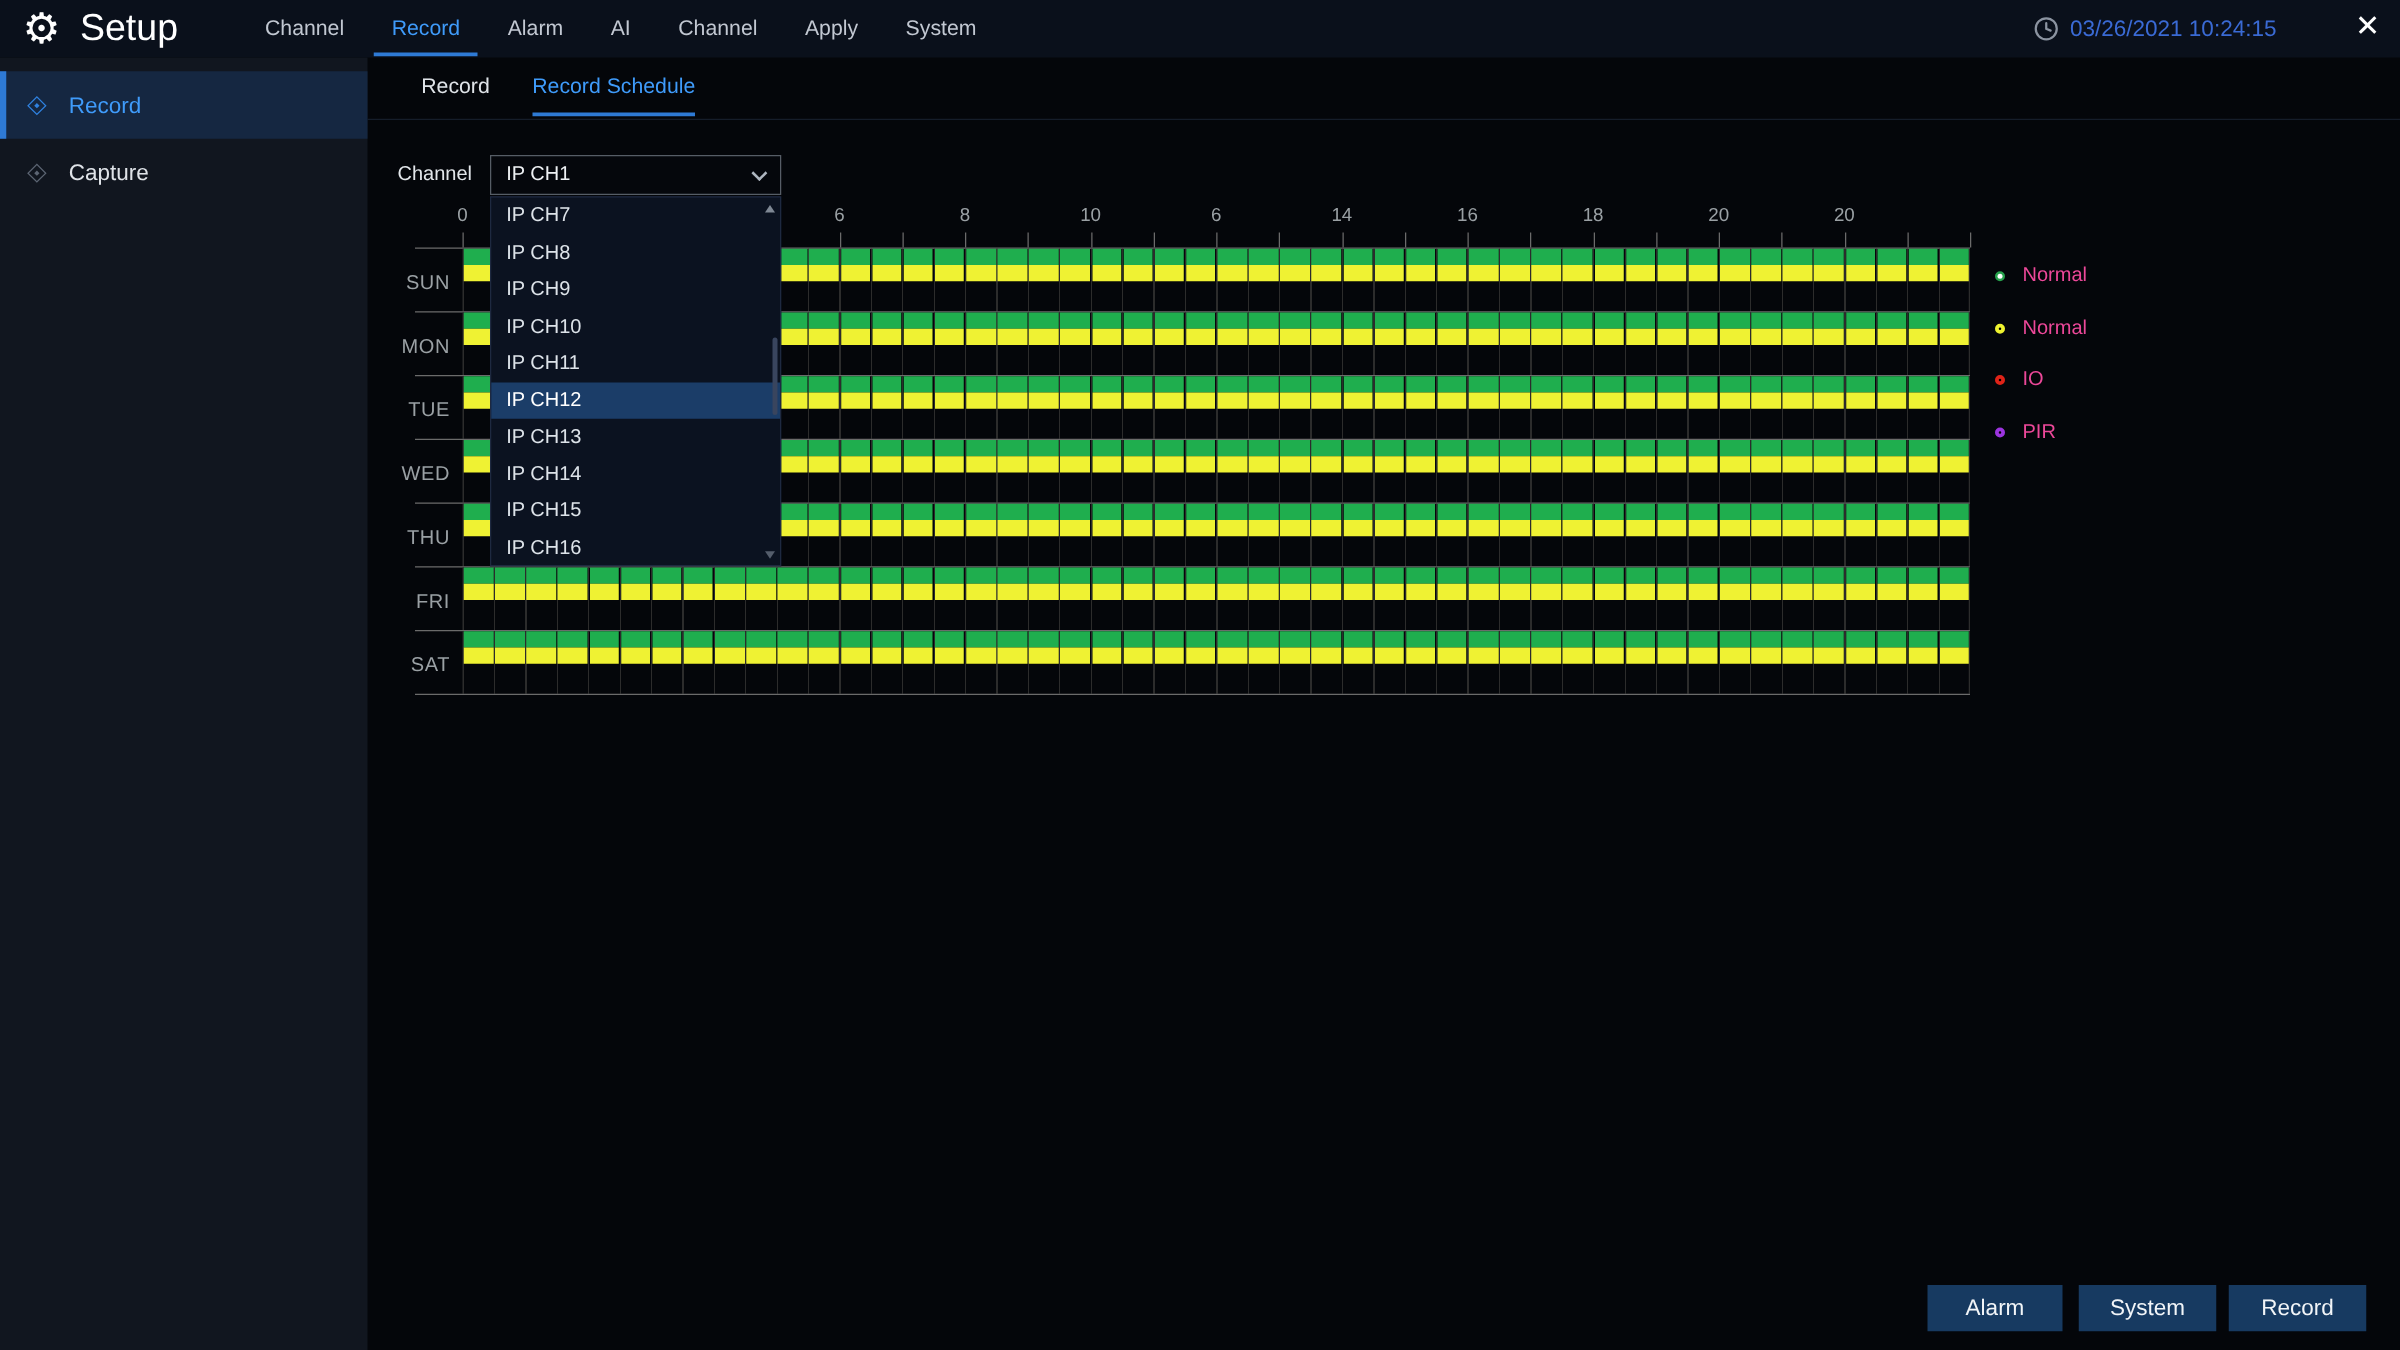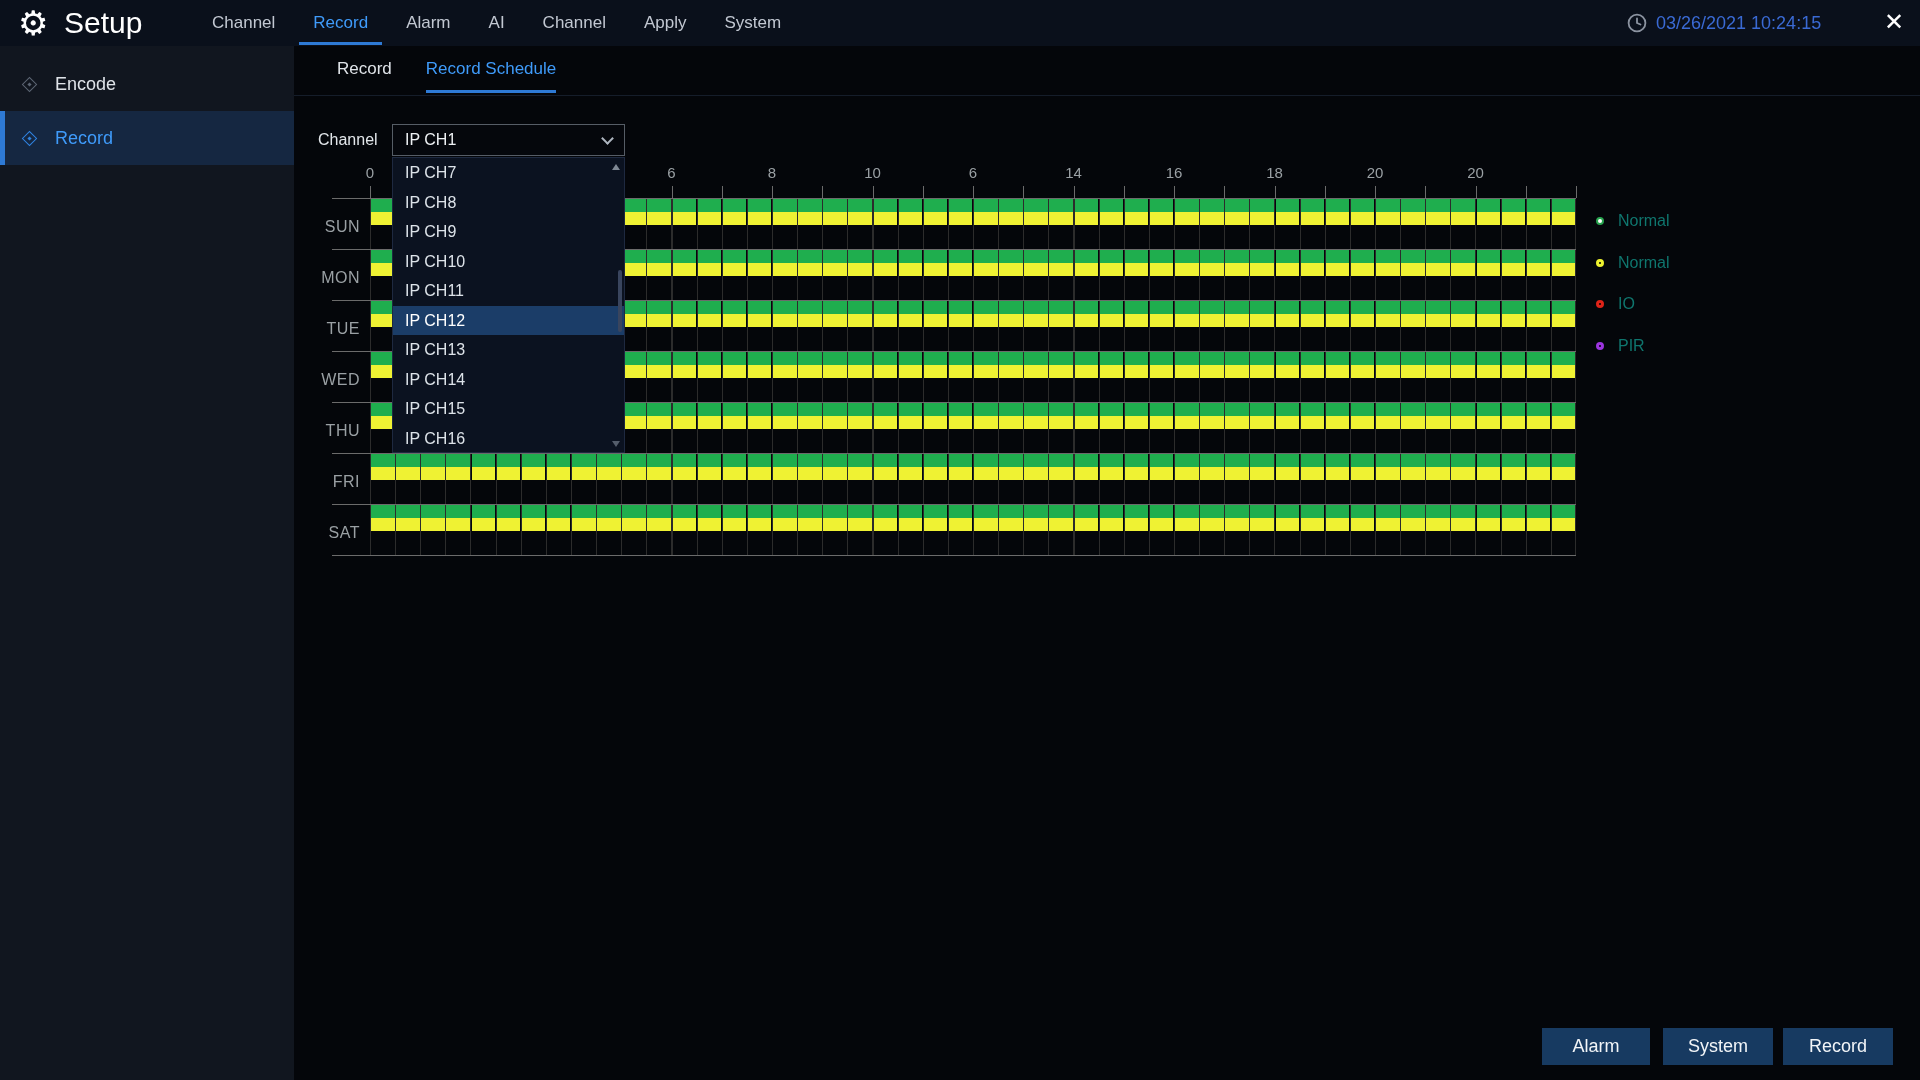--- a/index.html
+++ b/index.html
@@ -63,21 +63,21 @@
     background-image:repeating-linear-gradient(to right,#2c2c2c 0,#2c2c2c 1px,transparent 1px,transparent 25.125px);}
   .band-right{position:absolute;right:0;top:0;bottom:0;width:1px;background:#2c2c2c;}
   .strip{position:absolute;left:0;width:1206px;height:13px;}
   .cell{position:absolute;top:0;height:13px;}
 
   
   .legend-item{position:absolute;left:1596px;height:18px;display:flex;align-items:center;gap:14px;}
   .ring{width:8px;height:8px;border-radius:50%;border:3px solid #fff;position:relative;background:#000;flex:0 0 auto;}
   .ring.sel::after{content:"";position:absolute;left:50%;top:50%;width:4px;height:4px;margin:-2px 0 0 -2px;
     border-radius:50%;background:#ffffff;}
-  .legend-label{font-size:16px;color:#0f766e;}
+  .legend-label{font-size:16px;color:#ec4899;}
 
   
   .btn{position:absolute;top:1028px;height:37px;background:#173a61;color:#f2f5f8;font-size:18px;
     display:flex;align-items:center;justify-content:center;}
 </style>
 </head>
 <body>
 
 <div class="topbar">
   <div class="gear">⚙</div>
@@ -93,27 +93,27 @@
     </div>
   <svg class="clock" viewBox="0 0 20 20">
     <circle cx="10" cy="10" r="8.4" fill="none" stroke="#8b93a0" stroke-width="1.8"></circle>
     <path d="M10 5.5 L10 10 L13.5 11.5" fill="none" stroke="#8b93a0" stroke-width="1.8" stroke-linecap="round"></path>
   </svg>
   <div class="datetime">03/26/2021 10:24:15</div>
   <div class="close-x">✕</div>
 </div>
 
 <div class="sidebar">
-    <div class="side-item">
-      <span class="dia"></span>
-      <span>Encode</span>
-    </div>
     <div class="side-item active">
       <span class="dia"></span>
       <span>Record</span>
+    </div>
+    <div class="side-item">
+      <span class="dia"></span>
+      <span>Capture</span>
     </div>
   </div>
 
 <div class="subtab-bar">
     <div class="subtab">Record</div>
     <div class="subtab active">Record Schedule</div>
   </div>
 
 <div id="schedule-area">
     <div class="hour-label" style="left: 370px;">0</div>

